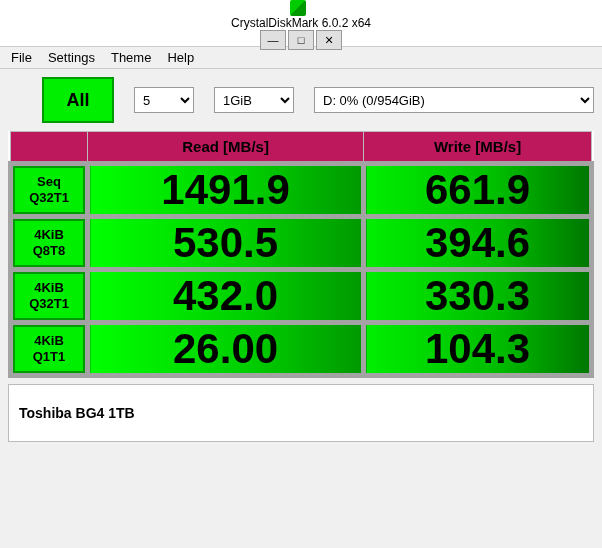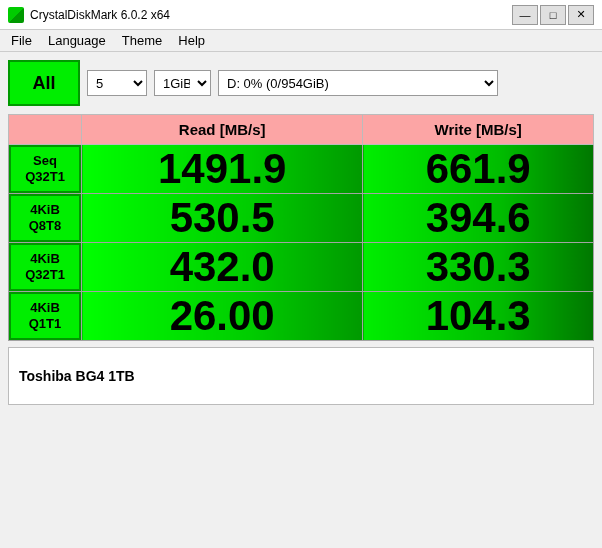--- a/index.html
+++ b/index.html
@@ -9,23 +9,24 @@
       background: #f0f0f0;
       font-family: 'Segoe UI', Tahoma, Geneva, Verdana, sans-serif;
       overflow: hidden;
     }
 
     .title-bar {
       background: #fff;
       border-bottom: 1px solid #ccc;
       display: flex;
       align-items: center;
-      height: 30px;
+      height: 47px;
       padding: 0 8px;
       user-select: none;
+      flex-direction: column;
     }
 
     .title-bar-icon {
       width: 16px;
       height: 16px;
       margin-right: 6px;
       background: linear-gradient(135deg, #00cc00 50%, #009900 50%);
       border-radius: 2px;
       flex-shrink: 0;
     }
@@ -71,22 +72,23 @@
     }
 
     .main-content {
       padding: 8px;
       background: #f0f0f0;
     }
 
     .top-controls {
       display: flex;
       align-items: center;
-      gap: 7px;
+      gap: 20px;
       margin-bottom: 8px;
+      justify-content: flex-end;
     }
 
     .all-button {
       background: #00ee00;
       border: 2px solid #009900;
       color: #000;
       font-weight: bold;
       font-size: 18px;
       width: 72px;
       height: 46px;
@@ -99,41 +101,41 @@
     .select-box {
       height: 26px;
       font-size: 13px;
       border: 1px solid #999;
       background: #fff;
       padding: 0 4px;
       cursor: pointer;
     }
 
     .select-runs { width: 60px; }
-    .select-size { width: 57px; }
+    .select-size { width: 80px; }
     .select-drive { width: 280px; }
 
     .bench-table {
       width: 100%;
       border-collapse: collapse;
       background: #fff;
       border: 1px solid #aaa;
     }
 
     .bench-table th {
-      background: #fca5a5;
+      background: #be185d;
       font-size: 15px;
       font-weight: bold;
       text-align: center;
       padding: 6px 4px;
       border: 1px solid #bbb;
     }
 
     .bench-table td {
-      border: 1px solid #a3a3a3;
+      border: 5px solid #a3a3a3;
       padding: 0;
     }
 
     .row-label {
       background: #00ee00;
       border: 2px solid #009900;
       font-size: 13px;
       font-weight: bold;
       text-align: center;
       padding: 6px 4px;
@@ -174,21 +176,21 @@
   <span class="title-bar-text">CrystalDiskMark 6.0.2 x64</span>
   <div class="title-bar-controls">
     <button class="title-bar-btn">—</button>
     <button class="title-bar-btn">□</button>
     <button class="title-bar-btn">✕</button>
   </div>
 </div>
 
 <div class="menu-bar">
   <span class="menu-item">File</span>
-  <span class="menu-item">Language</span>
+  <span class="menu-item">Settings</span>
   <span class="menu-item">Theme</span>
   <span class="menu-item">Help</span>
 </div>
 
 <div class="main-content">
 
   <div class="top-controls">
     <button class="all-button">All</button>
     <select class="select-box select-runs">
       <option>5</option>

